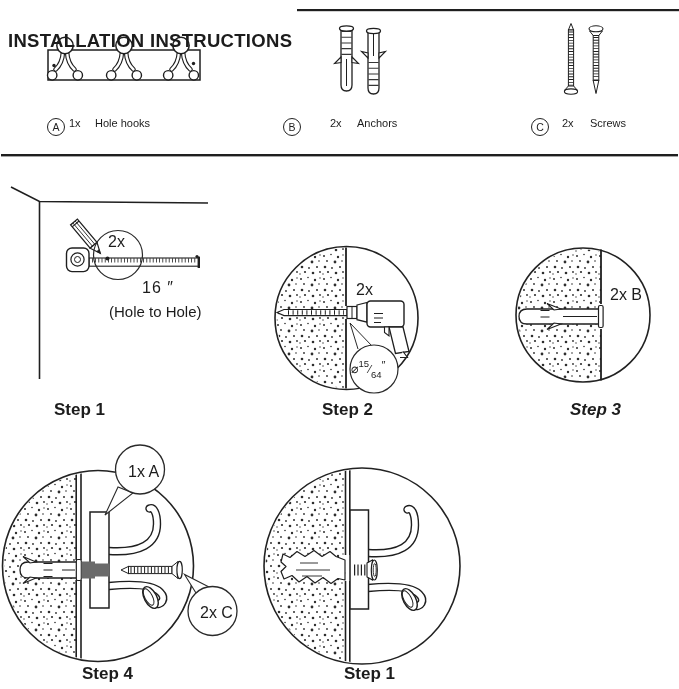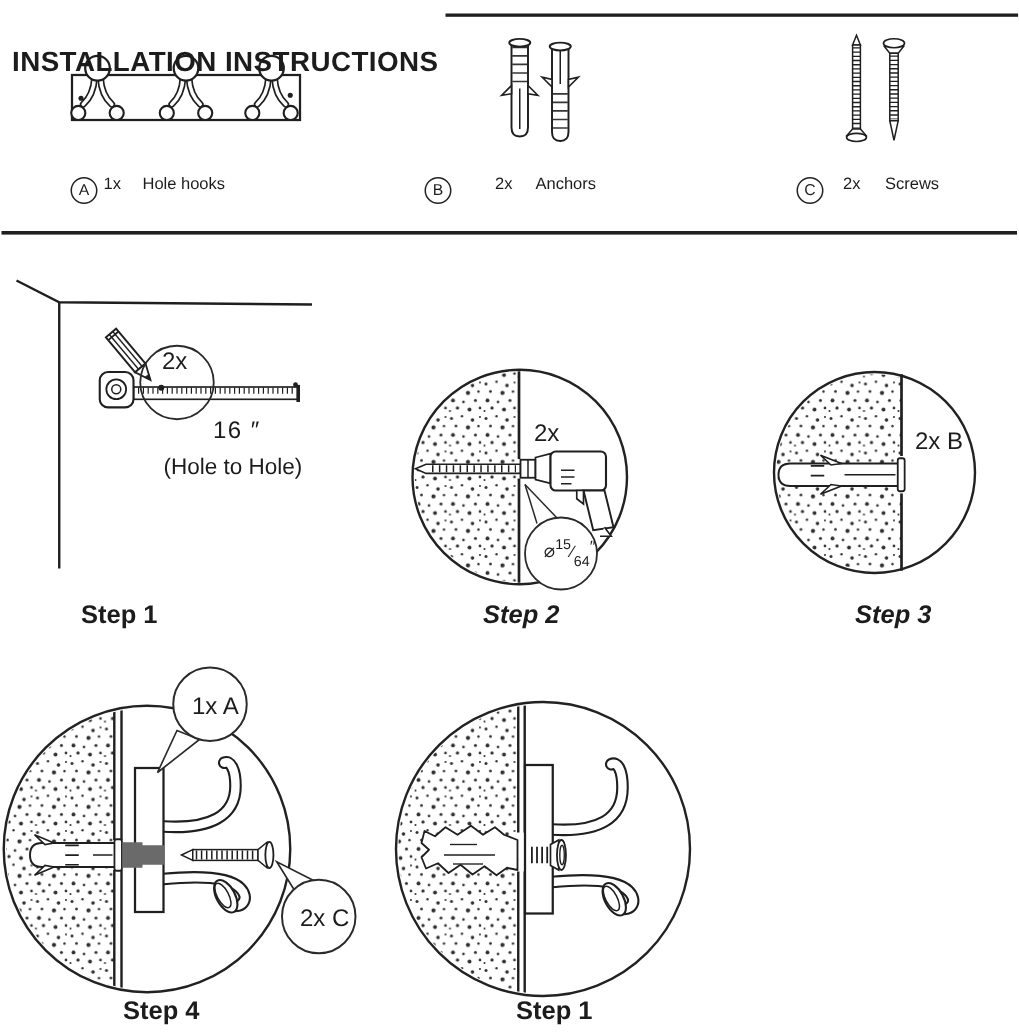--- a/index.html
+++ b/index.html
@@ -8,21 +8,21 @@
   .art{position:absolute;left:0;top:0;z-index:1;}
   .txt{position:absolute;z-index:2;white-space:nowrap;color:#1c1c1c;}
   .page-title{left:8px;top:1px;font-size:18.5px;font-weight:600;letter-spacing:.3px;margin-top:29px;}
   .badge{width:16px;height:16px;border:1.4px solid #222;border-radius:50%;
          font-size:10.5px;line-height:16px;text-align:center;font-weight:400;
          position:absolute;z-index:2;background:#fff;}
   .plabel{font-size:11px;top:117px;}
   .steptitle{font-size:17px;font-weight:700;}
   .ann{font-size:16px;}
   .ann-sm{font-size:16px;}
-  .fracbox{left:351px;top:359px;width:46px;text-align:right;font-size:11px;}
+  .fracbox{left:351px;top:359px;width:46px;text-align:left;font-size:11px;}
   .fracbox .dia{font-size:12.5px;}
   .fracbox sup{font-size:9.5px;position:relative;top:-1.5px;}
   .fracbox sub{font-size:9.5px;position:relative;top:2.5px;}
   .fracbox .unit{font-size:11px;position:relative;top:-4px;}
 </style>
 </head>
 <body>
 
 <div class="page">
 
@@ -288,21 +288,21 @@
 
   <div class="txt ann" style="left:108px;top:233px;">2x</div>
   <div class="txt ann" style="left:142px;top:279px;letter-spacing:1px;">16 ″</div>
   <div class="txt" style="left:109px;top:303px;font-size:15px;">(Hole to Hole)</div>
   <div class="txt steptitle" style="left:37px;top:400px;margin-left:17px;">Step 1</div>
 
   <div class="txt ann" style="left:356px;top:281px;">2x</div>
   <div class="txt fracbox">
     <span class="dia">⌀</span><sup>15</sup><span>⁄</span><sub>64</sub><span class="unit">″</span>
   </div>
-  <div class="txt steptitle" style="left:322px;top:400px;font-style:italic;">Step 2</div>
+  <div class="txt steptitle" style="left:322px;top:400px;">Step 2</div>
 
   <div class="txt ann" style="left:610px;top:286px;">2x B</div>
   <div class="txt steptitle" style="left:570px;top:400px;font-style:italic;">Step 3</div>
 
   <div class="txt ann-sm" style="left:128px;top:463px;">1x A</div>
   <div class="txt ann-sm" style="left:200px;top:604px;">2x C</div>
   <div class="txt steptitle" style="left:82px;top:664px;">Step 4</div>
 
   <div class="txt steptitle" style="left:344px;top:664px;">Step 1</div>
 

